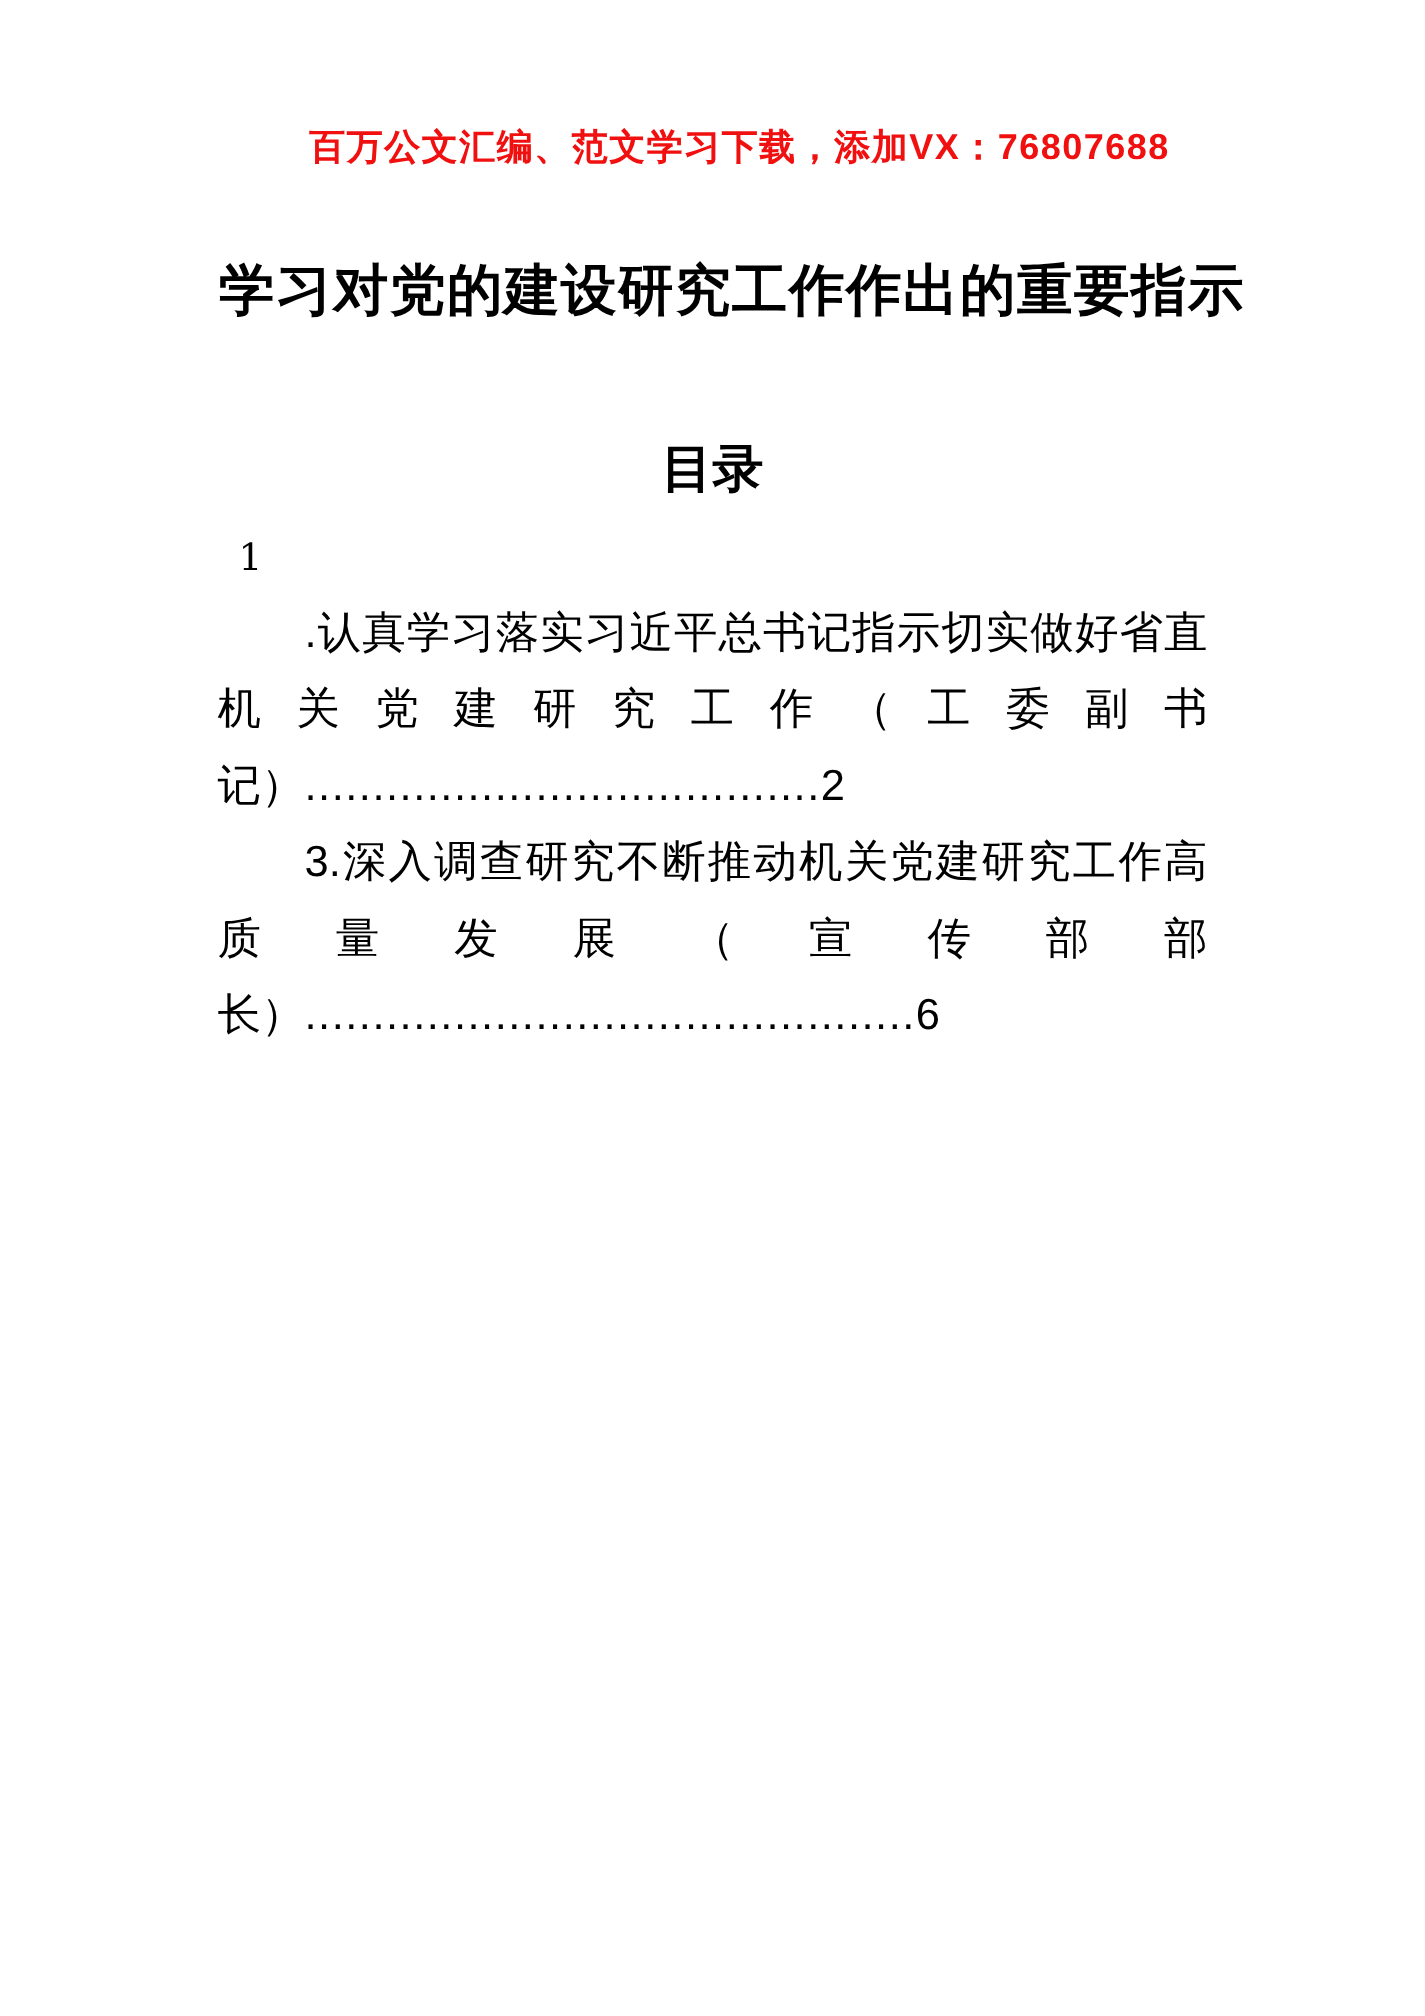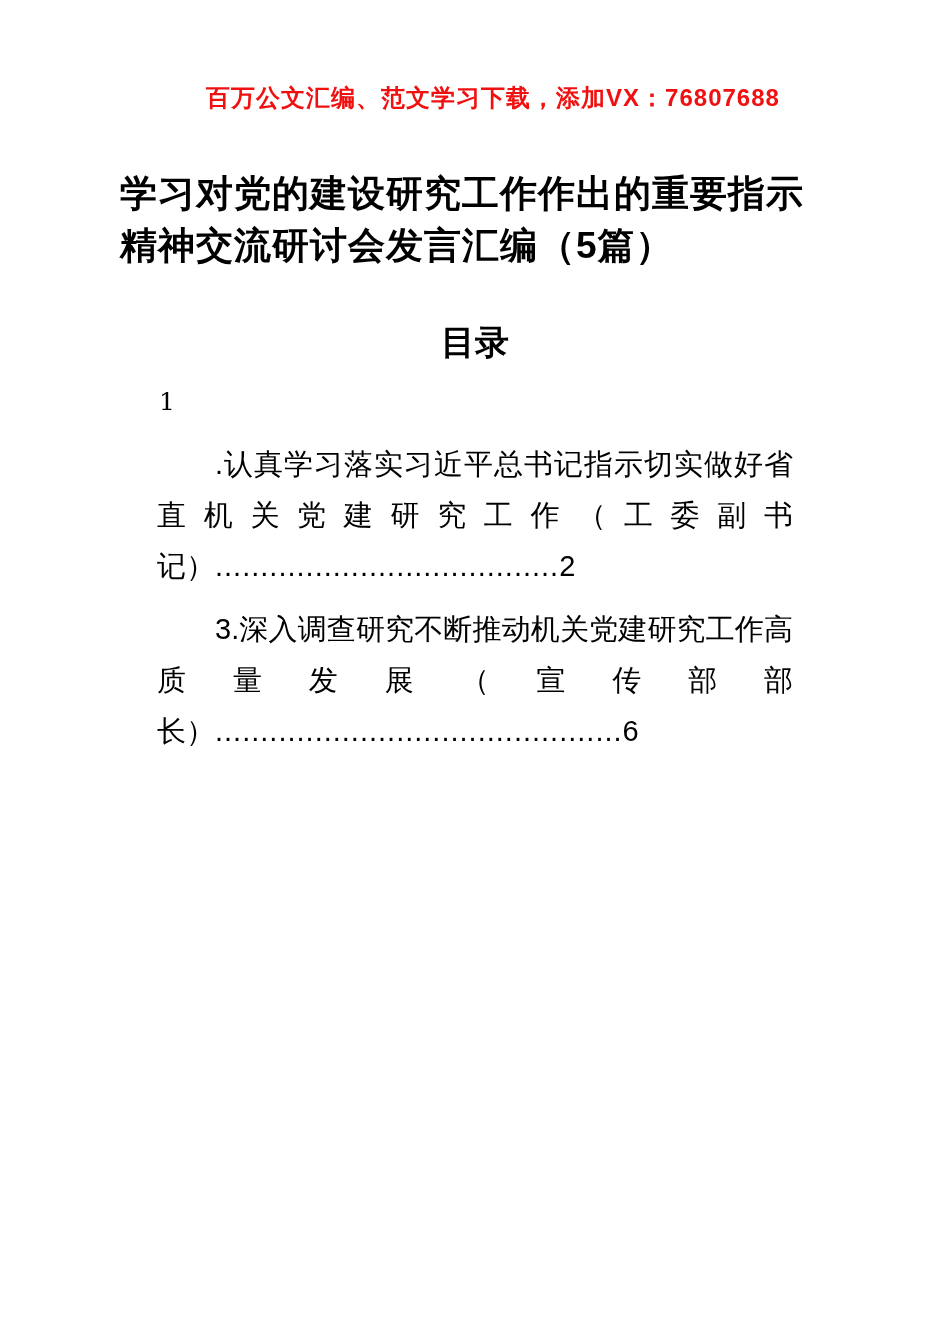--- a/index.html
+++ b/index.html
@@ -21,63 +21,62 @@
     padding-top: 82px;
     text-align: center;
     font-size: 24px;
     font-weight: bold;
     color: #f01010;
     letter-spacing: 1px;
     padding-left: 36px;
   }
   .doc-title {
     margin: 54px 120px 0;
-    text-align: left;
+    text-align: right;
     font-size: 37px;
     font-weight: bold;
     line-height: 52px;
     letter-spacing: 1px;
   }
   .toc-heading {
-    margin-top: 48px;
+    margin-top: 70px;
     text-align: center;
     font-size: 34px;
     font-weight: bold;
   }
   .toc-body {
     margin: 10px 145px 0;
     font-size: 29px;
     line-height: 51px;
   }
   .stray-number {
     font-family: "DejaVu Serif", serif;
     font-size: 25px;
     padding-left: 14px;
     line-height: 51px;
   }
   .toc-entry {
-    margin: 12px;
+    margin: 0;
     text-indent: 2em;
     text-align: justify;
     word-break: break-all;
   }
   .toc-dots {
     letter-spacing: 1px;
   }
 </style>
 </head>
 <body>
 
 <div class="page">
 
   <div class="notice">百万公文汇编、范文学习下载，添加VX：76807688</div>
 
   <div class="doc-title">
     <div>学习对党的建设研究工作作出的重要指示</div>
-    <div>精神交流研讨会发言汇编（5篇）</div>
   </div>
 
   <div class="toc-heading">目录</div>
 
   <div class="toc-body">
 
     <div class="stray-number">1</div>
 
     <p class="toc-entry"><span>.认真学习落实习近平总书记指示切实做好省直机关党建研究工作（工委副书记）</span><span class="toc-dots">......................................</span><span>2</span></p>
 

